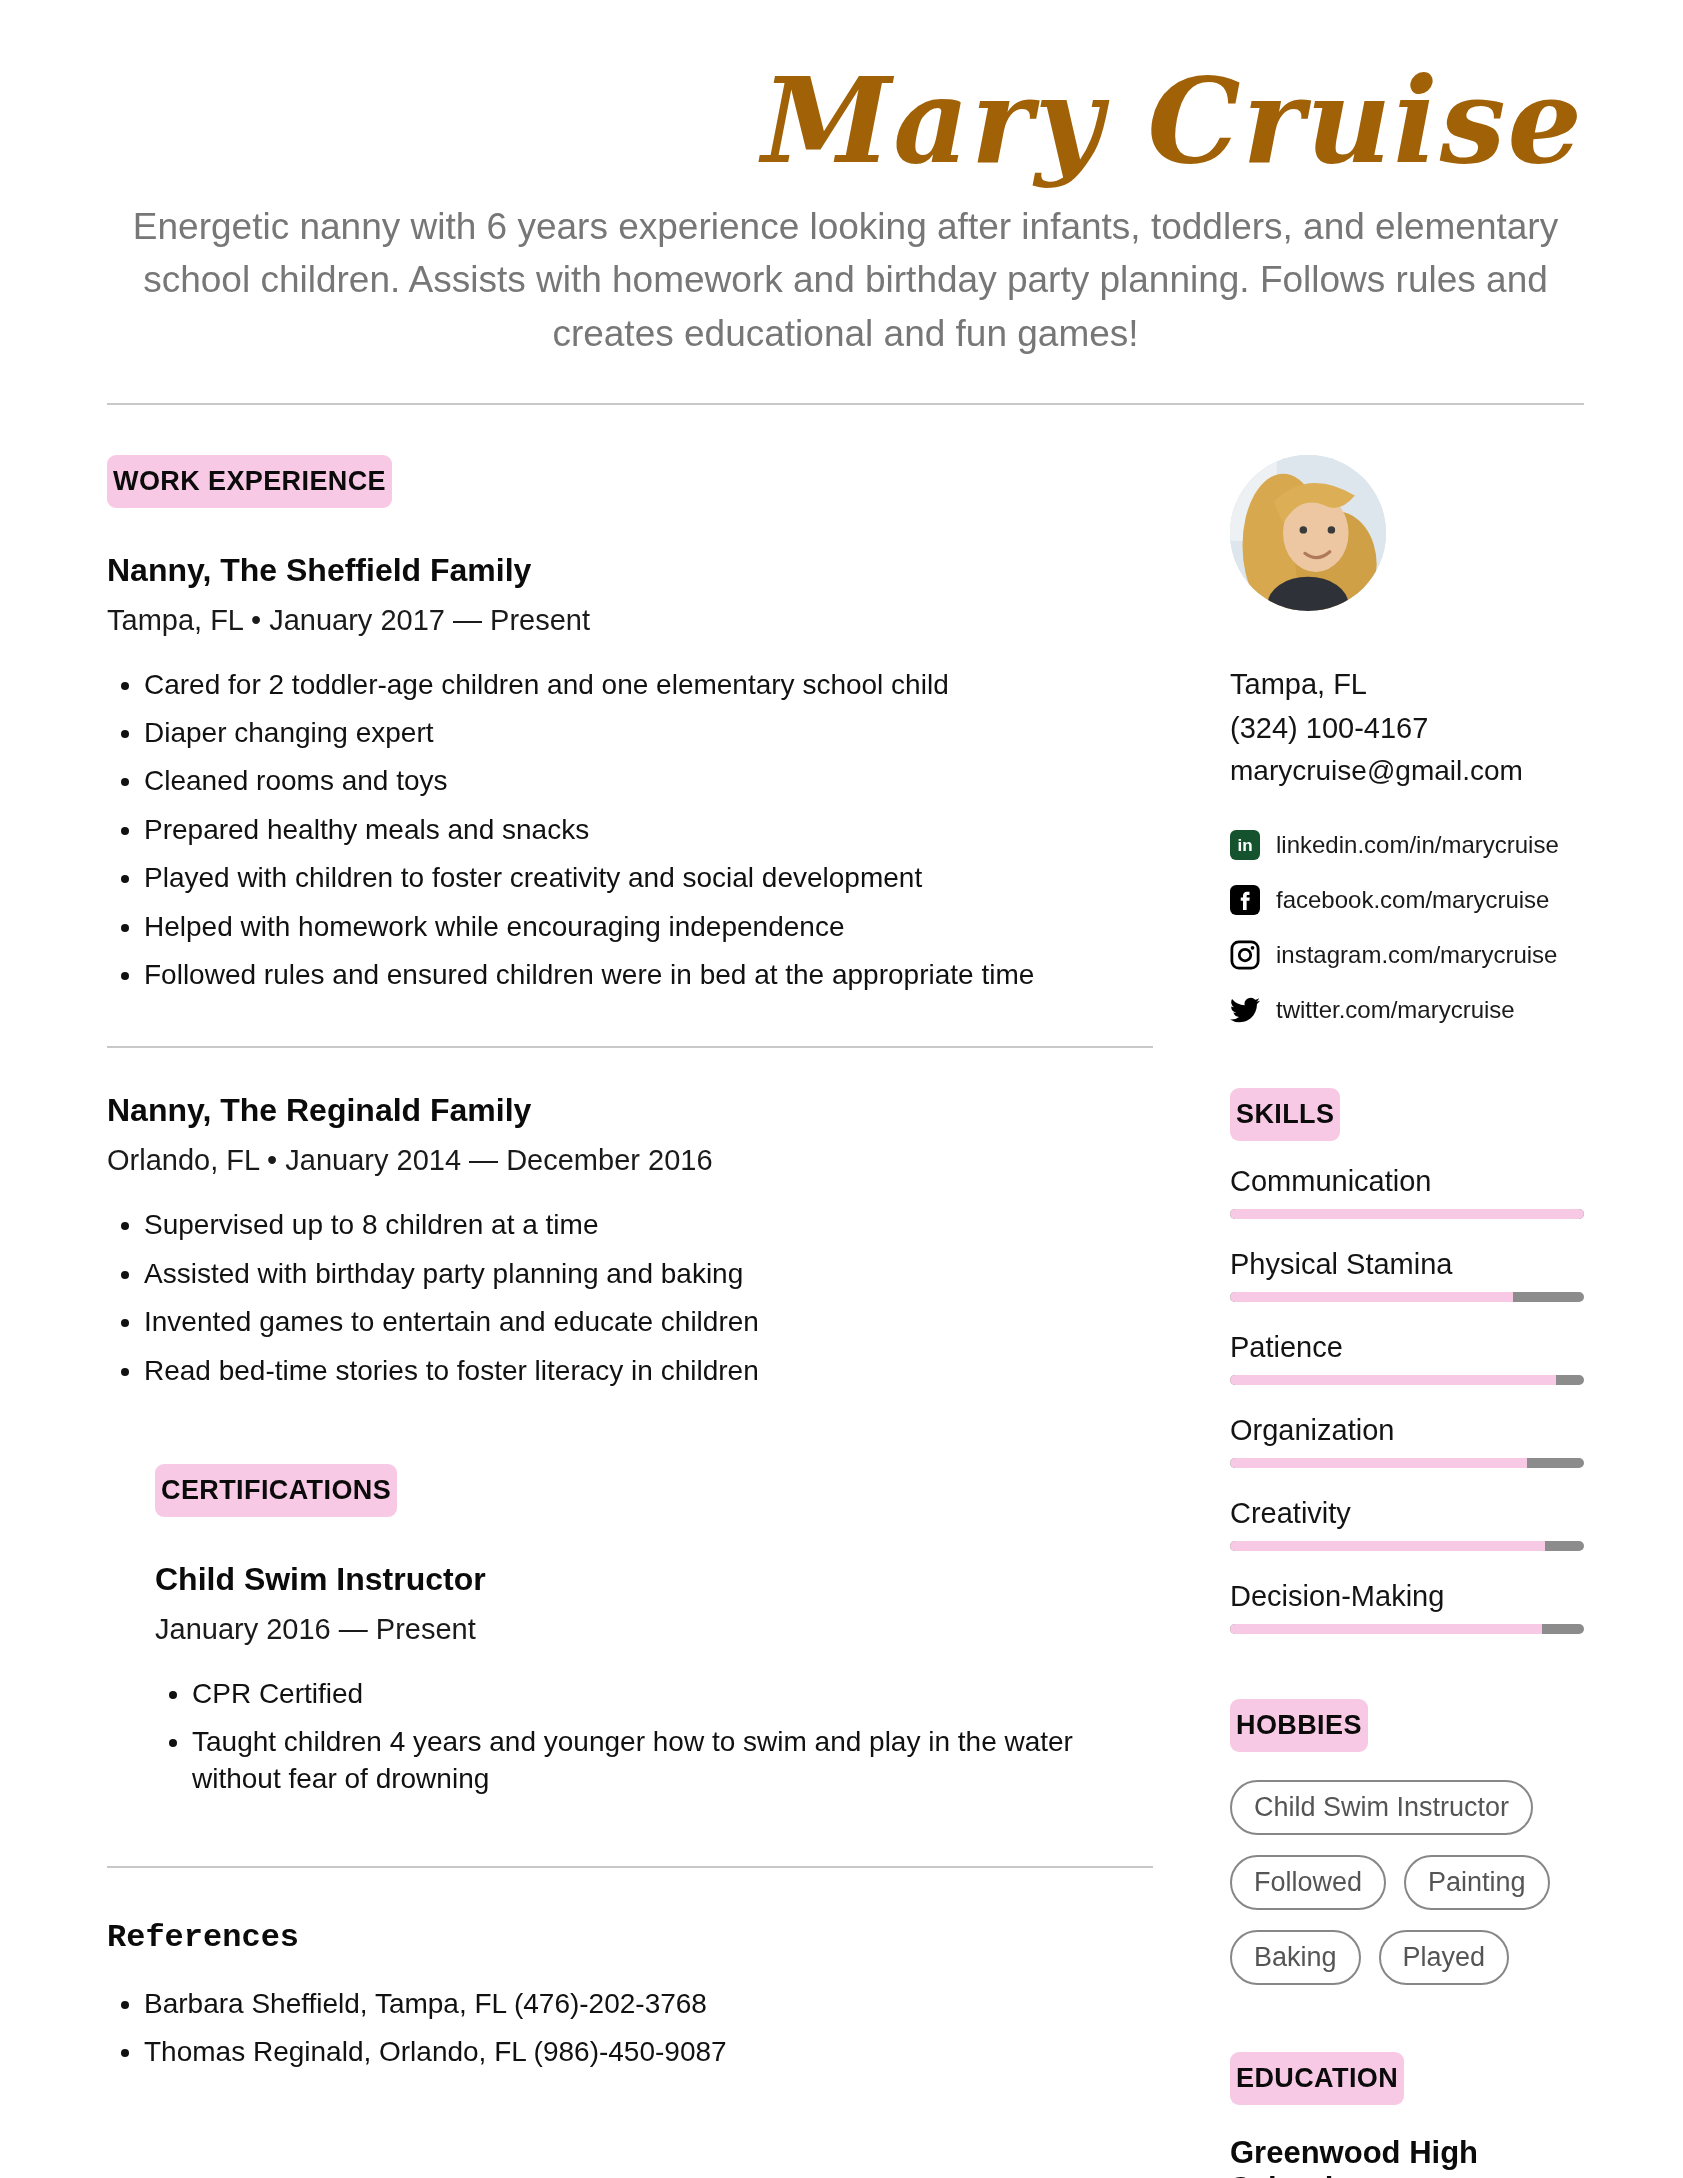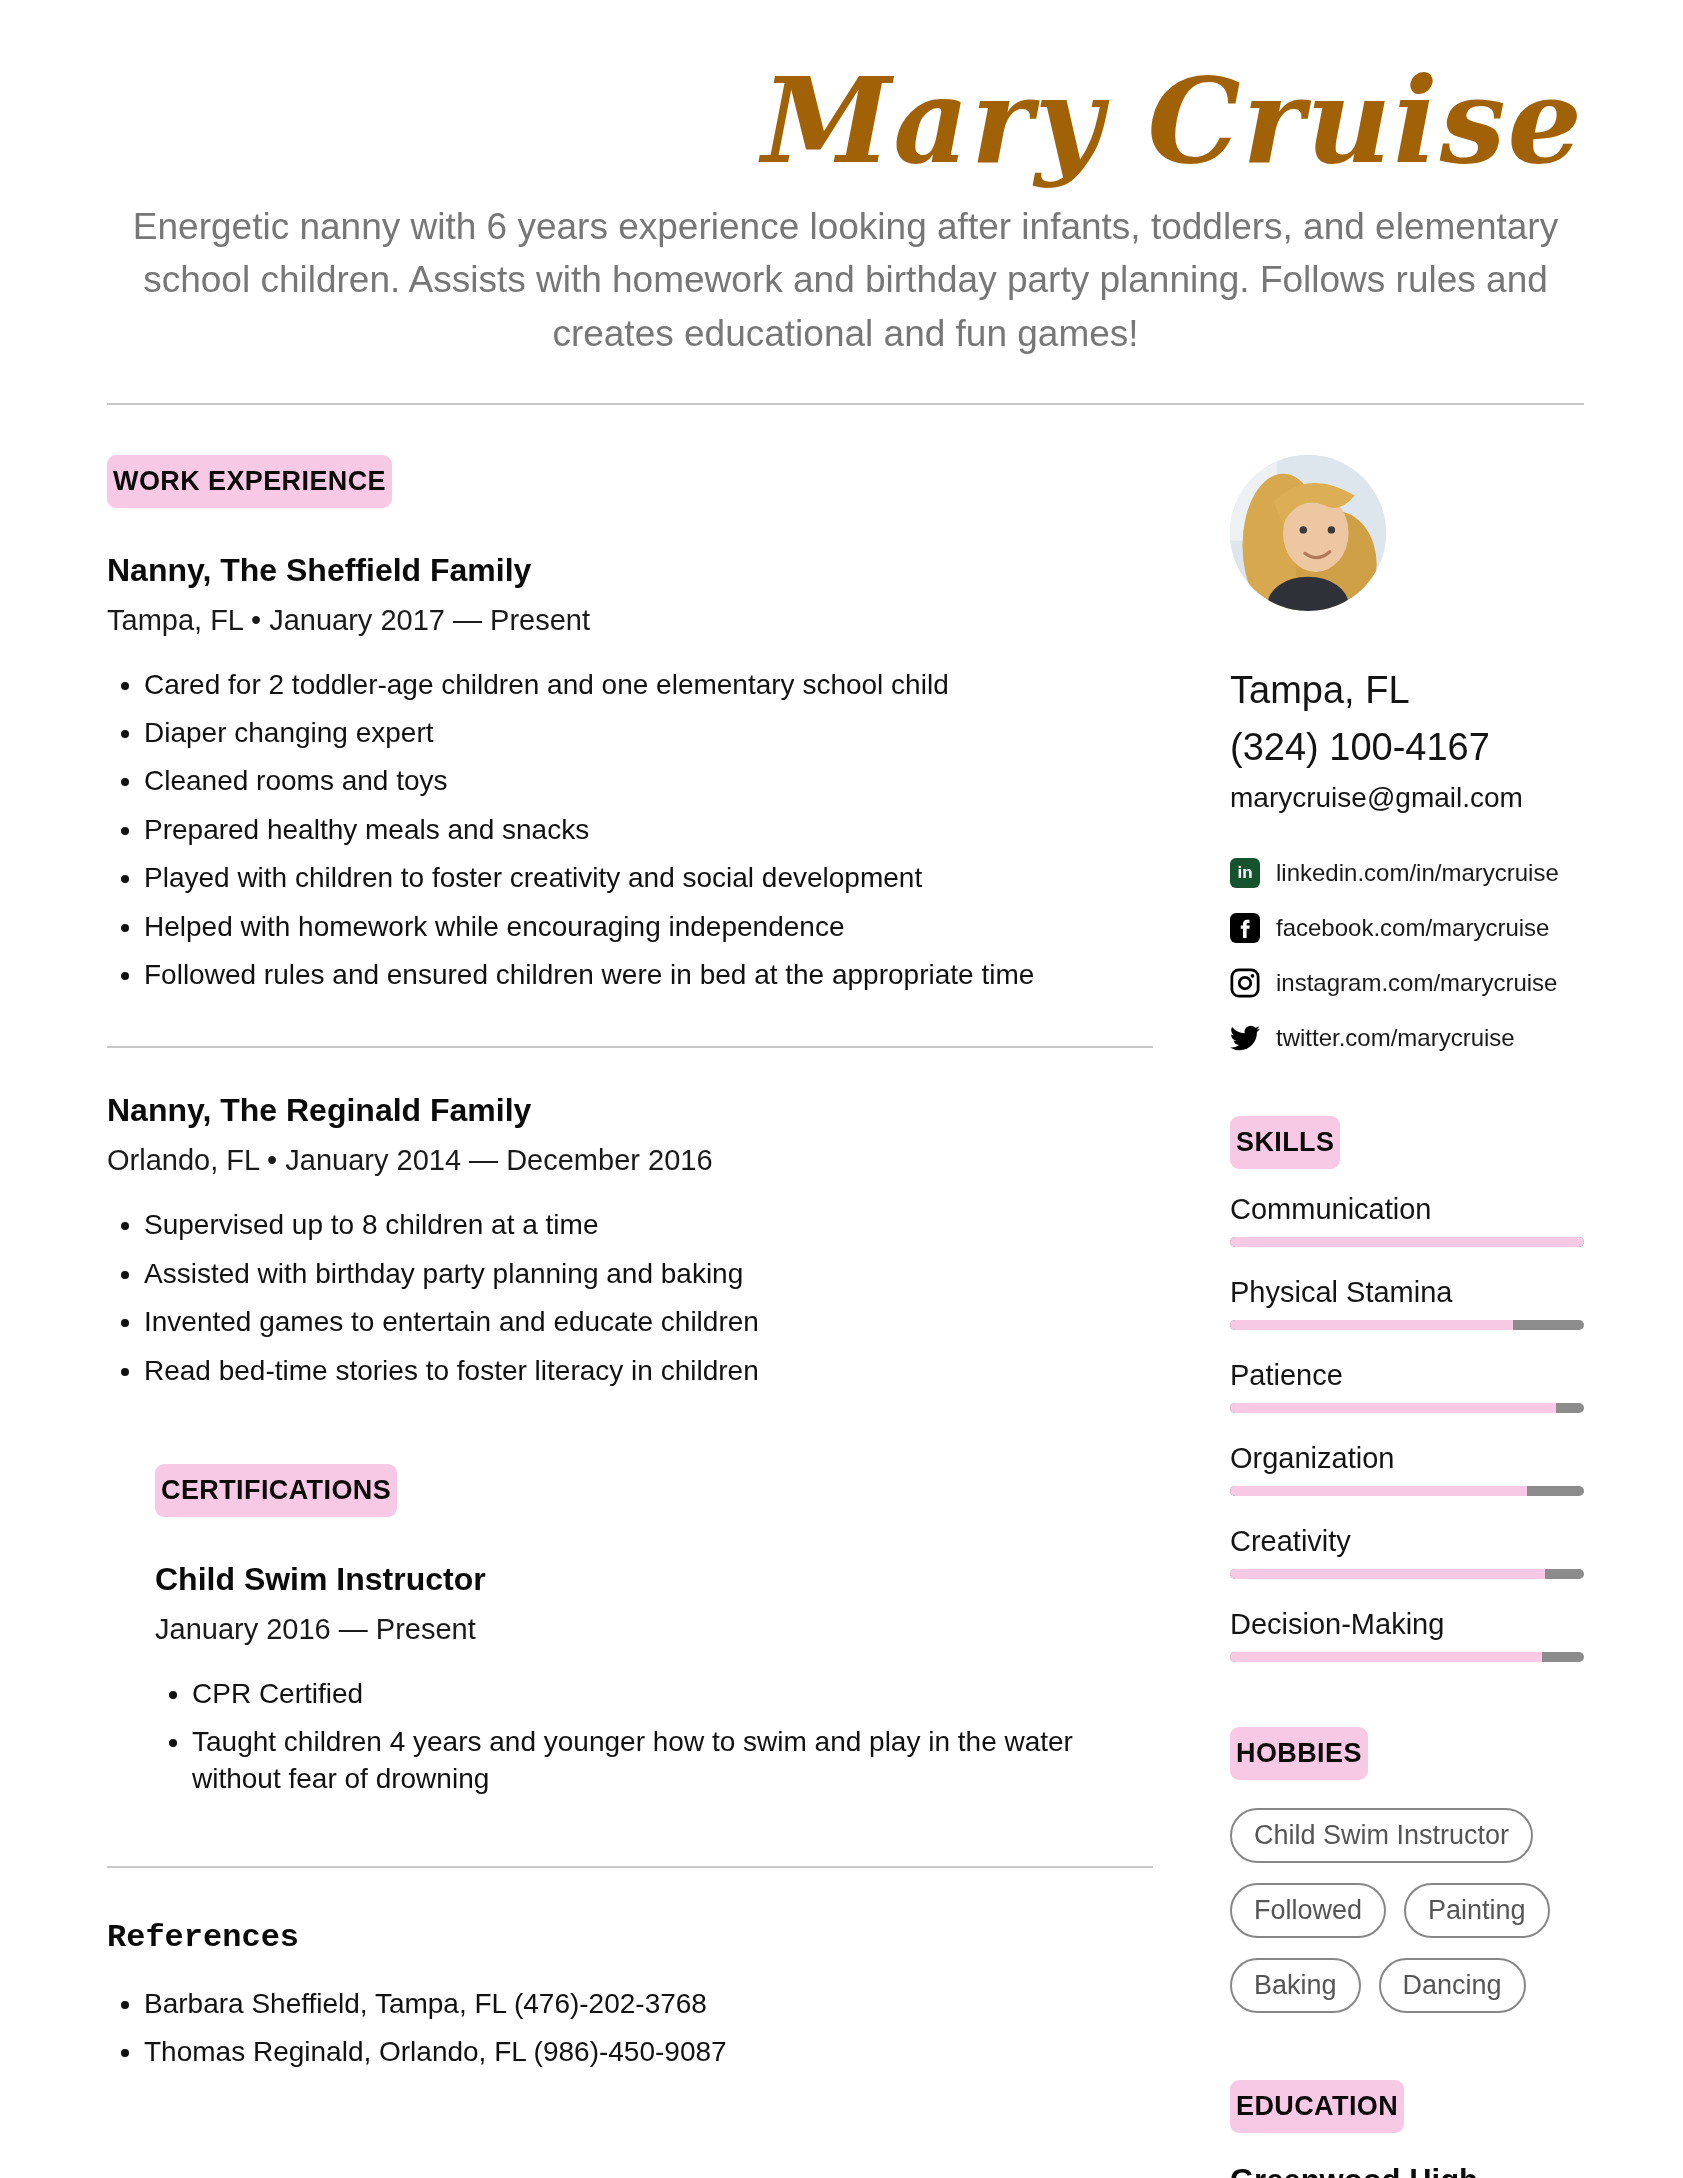--- a/index.html
+++ b/index.html
@@ -62,21 +62,21 @@
   .hr{border:none;border-top:2px solid var(--divider);margin-top:53px;}
   .section-block + .section-block{margin-top:0;margin-left:48px;}
 
   
   .photo{
     width:156px;height:156px;border-radius:50%;overflow:hidden;
     background:#dfe6ea;display:block;
   }
   .photo svg{display:block;width:100%;height:100%;}
   .contact{margin-top:51px;}
-  .contact-line{font-size:38px;line-height:1.52;color:#141414;}
+  .contact-line{font-size:29px;line-height:1.52;color:#141414;}
   .contact-line.email{font-size:28px;}
   .social{margin-top:38px;display:flex;flex-direction:column;gap:25px;}
   .social-row{display:flex;align-items:center;gap:16px;cursor:pointer;}
   .social-icon{width:30px;height:30px;flex-shrink:0;display:flex;align-items:center;justify-content:center;}
   .badge-square{
     width:30px;height:30px;border-radius:6px;background:#14532d;color:#fff;
     display:flex;align-items:center;justify-content:center;
     font-size:17px;font-weight:700;line-height:1;
   }
   .social-text{font-size:24px;color:#1a1a1a;}
@@ -264,21 +264,21 @@
         </div>
       </div>
 
       <div>
         <span class="sec-label hobbies-label" style="display:inline-block;">HOBBIES</span>
         <div class="pills">
           <span class="pill">Child Swim Instructor</span>
           <span class="pill">Followed</span>
           <span class="pill">Painting</span>
           <span class="pill">Baking</span>
-          <span class="pill">Dancing</span>
+          <span class="pill">Played</span>
         </div>
       </div>
 
       <div>
         <span class="sec-label education-label" style="display:inline-block;">EDUCATION</span>
         <div class="edu-school">Greenwood High School</div>
         
         
         
         

